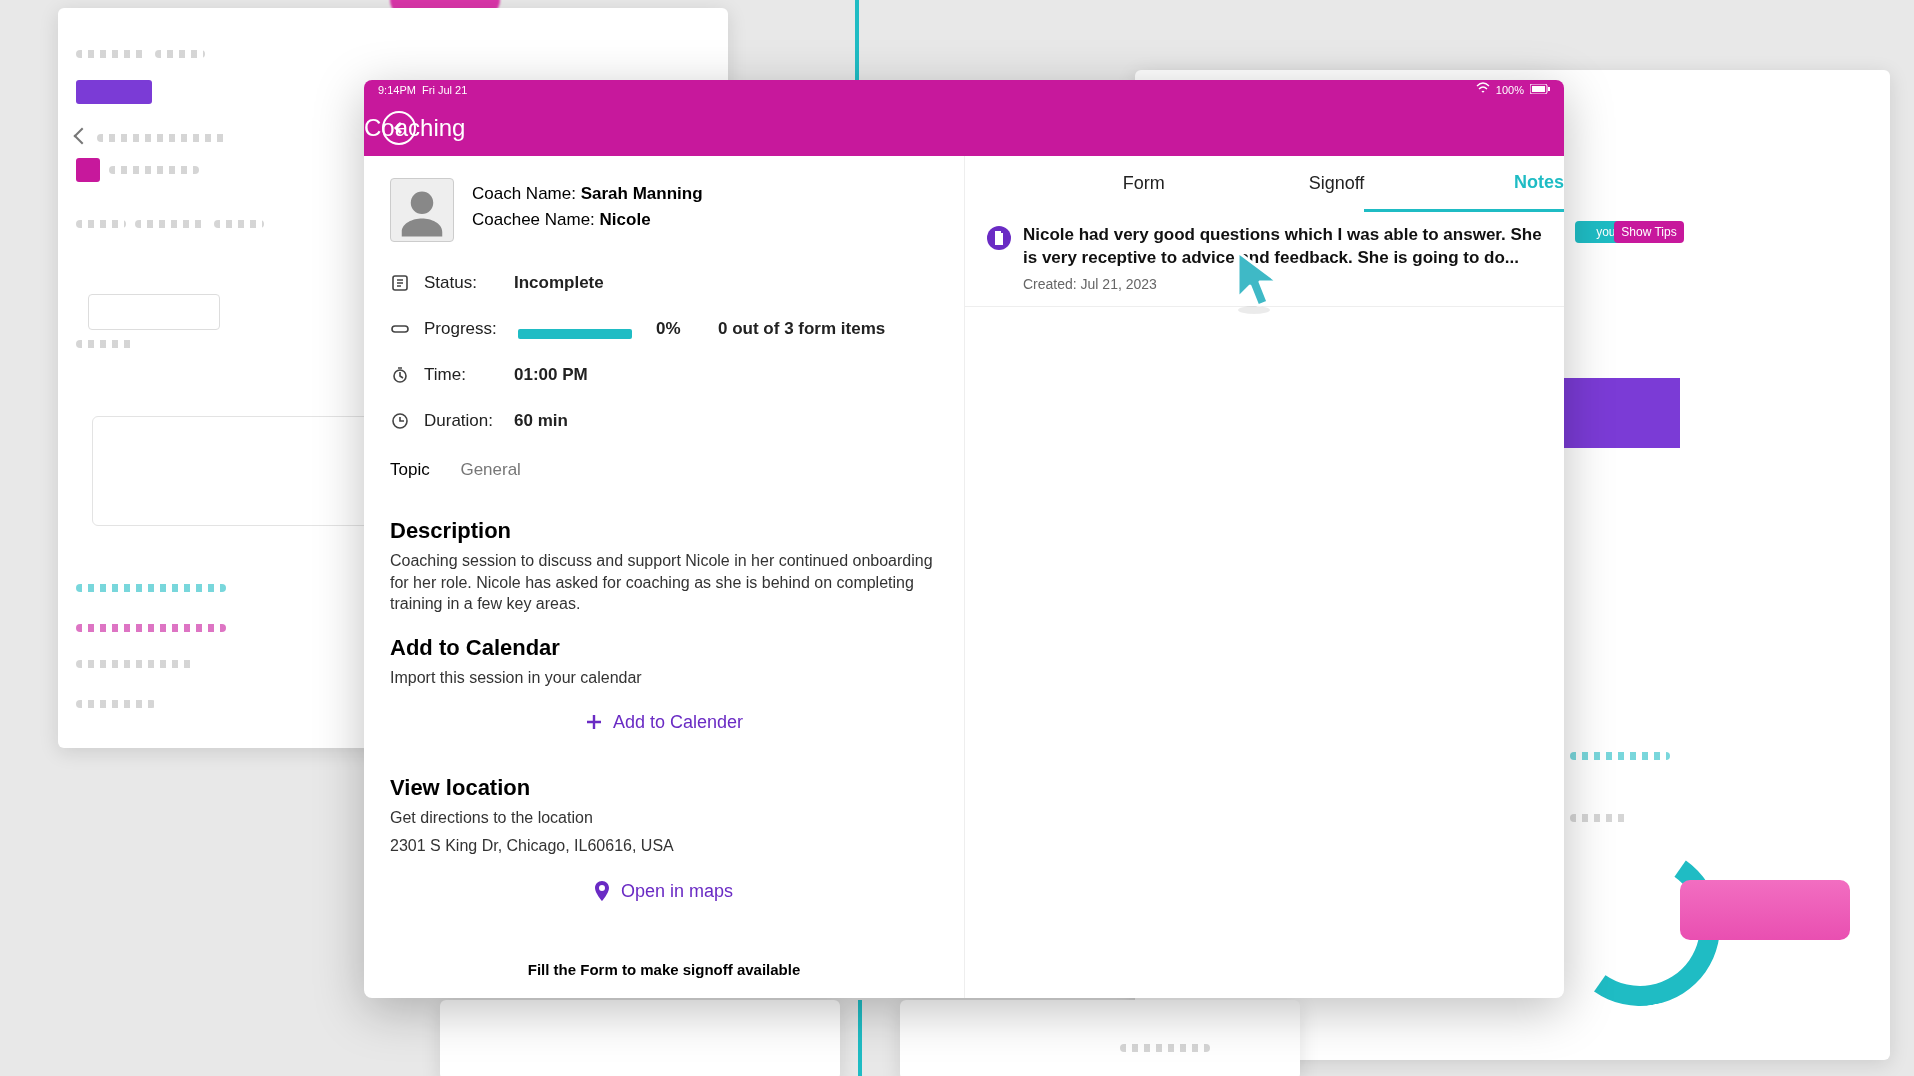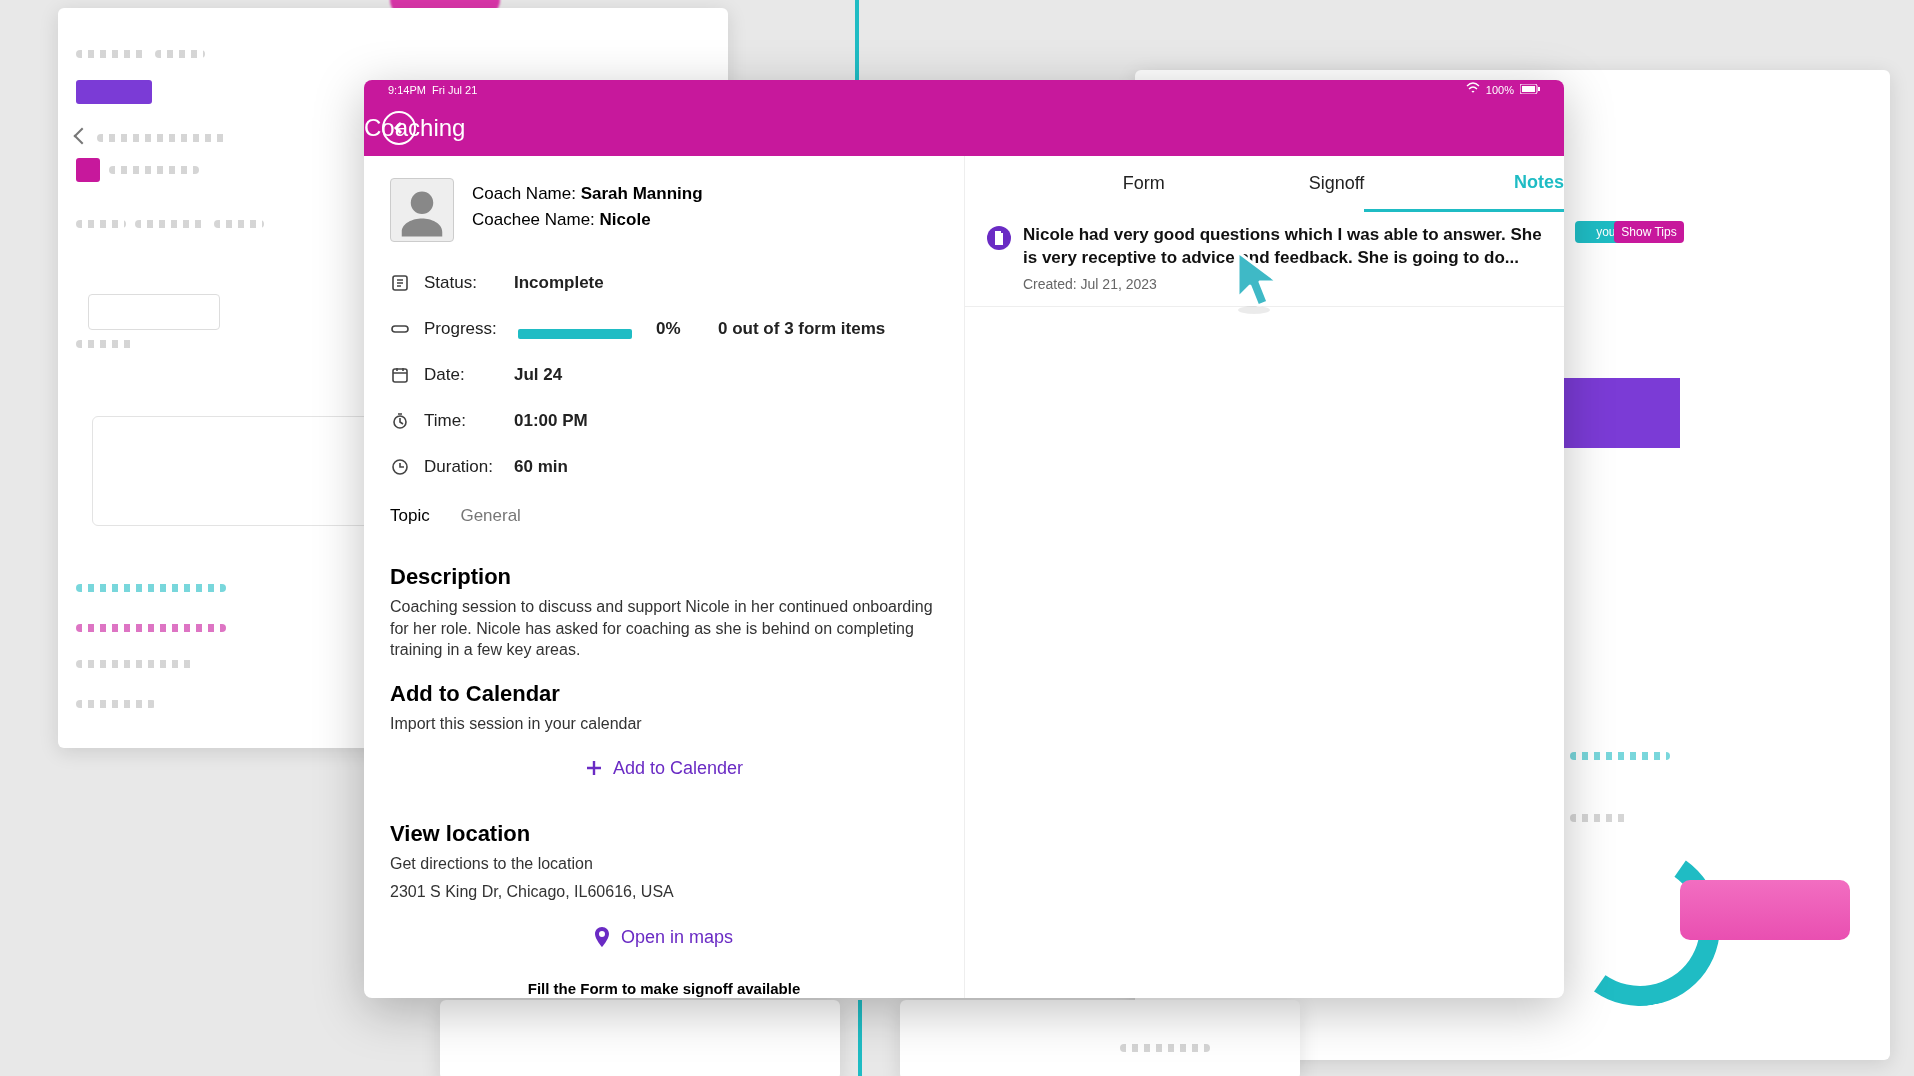--- a/index.html
+++ b/index.html
@@ -29,21 +29,21 @@
   
   #arc{position:absolute;left:1560px;top:846px;width:120px;height:120px;border:20px solid #1fbcc4;border-top-color:transparent;border-left-color:transparent;border-radius:50%;transform:rotate(-10deg)}
   
   .pill{position:absolute;height:22px;border-radius:4px;font:12px/22px Helvetica;color:#fff;text-align:center}
   #pill1{left:1575px;top:221px;width:105px;background:#1fbcc4}
   #pill2{left:1614px;top:221px;width:70px;background:#c7189c}
 
   
   #tablet{position:absolute;left:364px;top:80px;width:1200px;height:918px;background:#fff;border-radius:8px;box-shadow:0 12px 50px rgba(0,0,0,.25);overflow:hidden}
   
-  #statusbar{height:20px;background:#c7189c;color:#fff;font:11px/20px Helvetica;padding:0 24px;display:flex;justify-content:space-between}
+  #statusbar{height:20px;background:#c7189c;color:#fff;font:11px/20px Helvetica;padding:0 14px;display:flex;justify-content:space-between}
   #statusbar .right{display:flex;gap:6px;align-items:center}
   
   #hdr{height:56px;background:#c7189c;color:#fff;display:flex;align-items:center;position:relative}
   #back{width:30px;height:30px;border:2px solid #fff;border-radius:50%;margin-left:18px;display:flex;align-items:center;justify-content:center;cursor:pointer}
   #back svg{width:14px;height:14px;fill:none;stroke:#fff;stroke-width:3}
   #hdr-title{position:absolute;left:0;right:0;text-align:left;font:400 24px/56px Helvetica;pointer-events:none}
   
   #body{display:flex;height:calc(100% - 76px)}
   #left{width:600px;padding:22px 26px 20px 26px;box-sizing:border-box;display:flex;flex-direction:column}
   #right{flex:1;border-left:1px solid #eee;display:flex;flex-direction:column}
@@ -198,30 +198,20 @@
             <svg viewBox="0 0 18 18">
               <rect x="1" y="6" width="16" height="6" rx="3"></rect>
             </svg>
           </span>
         <span class="lab">Progress:</span>
         <span id="progbar"></span>
         <span class="val">0%</span>&nbsp;&nbsp;
         <span class="val">0 out of 3 form items</span>
       </div>
 
-      <div class="drow">
-        <span class="ico">
-            <svg viewBox="0 0 18 18">
-              <rect x="2" y="3" width="14" height="13" rx="2"></rect>
-              <path d="M2 7h14M6 2v3M12 2v3"></path>
-            </svg>
-          </span>
-        <span class="lab">Date:</span>
-        <span class="val">Jul 24</span>
-      </div>
 
       <div class="drow">
         <span class="ico">
             <svg viewBox="0 0 18 18">
               <circle cx="9" cy="10" r="6"></circle>
               <path d="M9 6v4l3 2M7 2h4"></path>
             </svg>
           </span>
         <span class="lab">Time:</span>
         <span class="val">01:00 PM</span>

